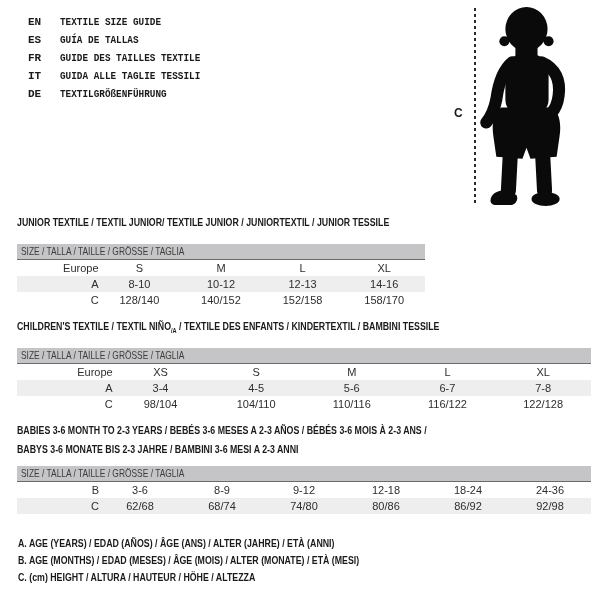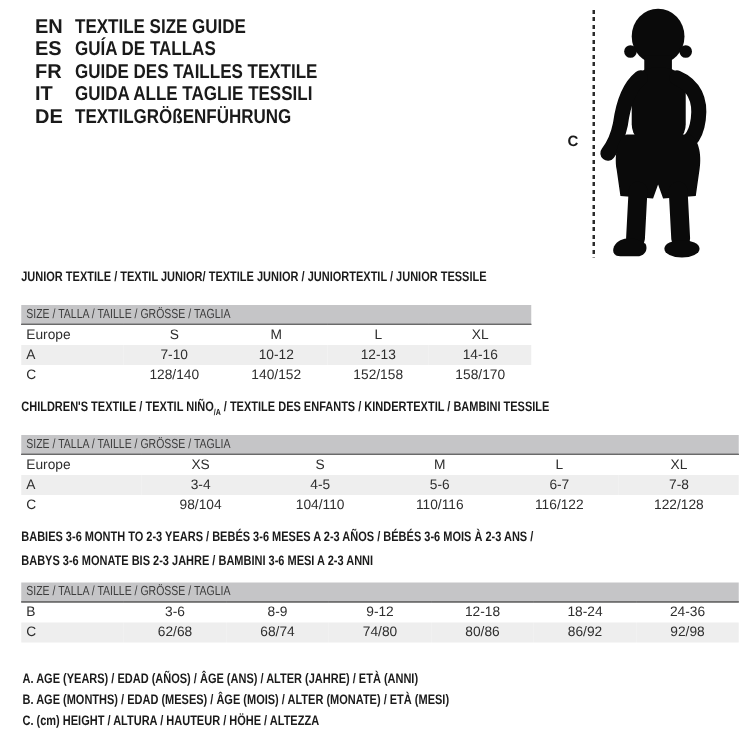--- a/index.html
+++ b/index.html
@@ -14,40 +14,40 @@
   *{margin:0;padding:0;box-sizing:border-box;}
   html,body{background:#fff;}
   body{font-family:"Liberation Sans",sans-serif;color:var(--text);}
   .canvas{position:relative;width:600px;height:600px;background:var(--background);overflow:hidden;}
 
   .cond{display:inline-block;transform:scaleX(0.8);transform-origin:0 0;white-space:nowrap;}
   .cond85{display:inline-block;transform:scaleX(0.85);transform-origin:0 0;white-space:nowrap;}
 
   
   .lang-list{position:absolute;left:28px;top:13px;}
-  .lang-row{display:flex;line-height:18px;font-size:16px;font-weight:bold;}
+  .lang-row{display:flex;line-height:18px;font-size:11px;font-weight:bold;font-family:Liberation Mono, monospace;}
   .lang-code{width:32px;flex:0 0 32px;}
   .lang-label{white-space:nowrap;}
 
   
   .figure{position:absolute;left:448px;top:0;width:148px;height:215px;}
   .measure-line{position:absolute;left:26px;top:8px;width:2px;height:198px;
     background:repeating-linear-gradient(to bottom,#2a2a2a 0 3px,transparent 3px 6px);}
   .measure-label{position:absolute;left:6px;top:106px;font-size:12px;font-weight:bold;}
   .figure svg{position:absolute;left:30px;top:4px;}
 
   
   .section{position:absolute;left:17px;}
   .tbl-title{font-size:11px;font-weight:bold;line-height:15px;color:var(--text);}
   .tbl-title sub{font-size:7px;}
   .size-table{border-collapse:collapse;table-layout:fixed;margin-top:10px;}
   .size-table th{height:15px;background:var(--header-bar-bg);border-bottom:1px solid var(--header-bar-border);
     text-align:left;font-weight:normal;font-size:10.5px;color:#3c3c3c;padding:0 12px 0 4px;line-height:15px;}
   .size-table td{height:16px;font-size:11px;color:var(--table-text);text-align:center;padding:0;line-height:16px;}
-  .size-table td:first-child{text-align:left;padding-left:4px;width:58px;}
+  .size-table td:first-child{text-align:right;padding-left:4px;width:58px;}
   .size-table tbody tr:nth-child(even){background:var(--stripe-bg);}
   .sec-1{top:215px;}  .sec-1 .size-table{width:408px;}
   .sec-2{top:319px;}  .sec-2 .size-table{width:574px;}
   .sec-3{top:423px;}  .sec-3 .size-table{width:574px;margin-top:9px;}
 
   
   .footnotes{position:absolute;left:18px;top:535px;}
   .footnote{font-size:11px;font-weight:bold;line-height:17px;}
 </style>
 </head>
@@ -111,21 +111,21 @@
       <tbody>
           <tr>
             <td>Europe</td>
             <td>S</td>
             <td>M</td>
             <td>L</td>
             <td>XL</td>
           </tr>
           <tr>
             <td>A</td>
-            <td>7-10</td>
+            <td>8-10</td>
             <td>10-12</td>
             <td>12-13</td>
             <td>14-16</td>
           </tr>
           <tr>
             <td>C</td>
             <td>128/140</td>
             <td>140/152</td>
             <td>152/158</td>
             <td>158/170</td>

